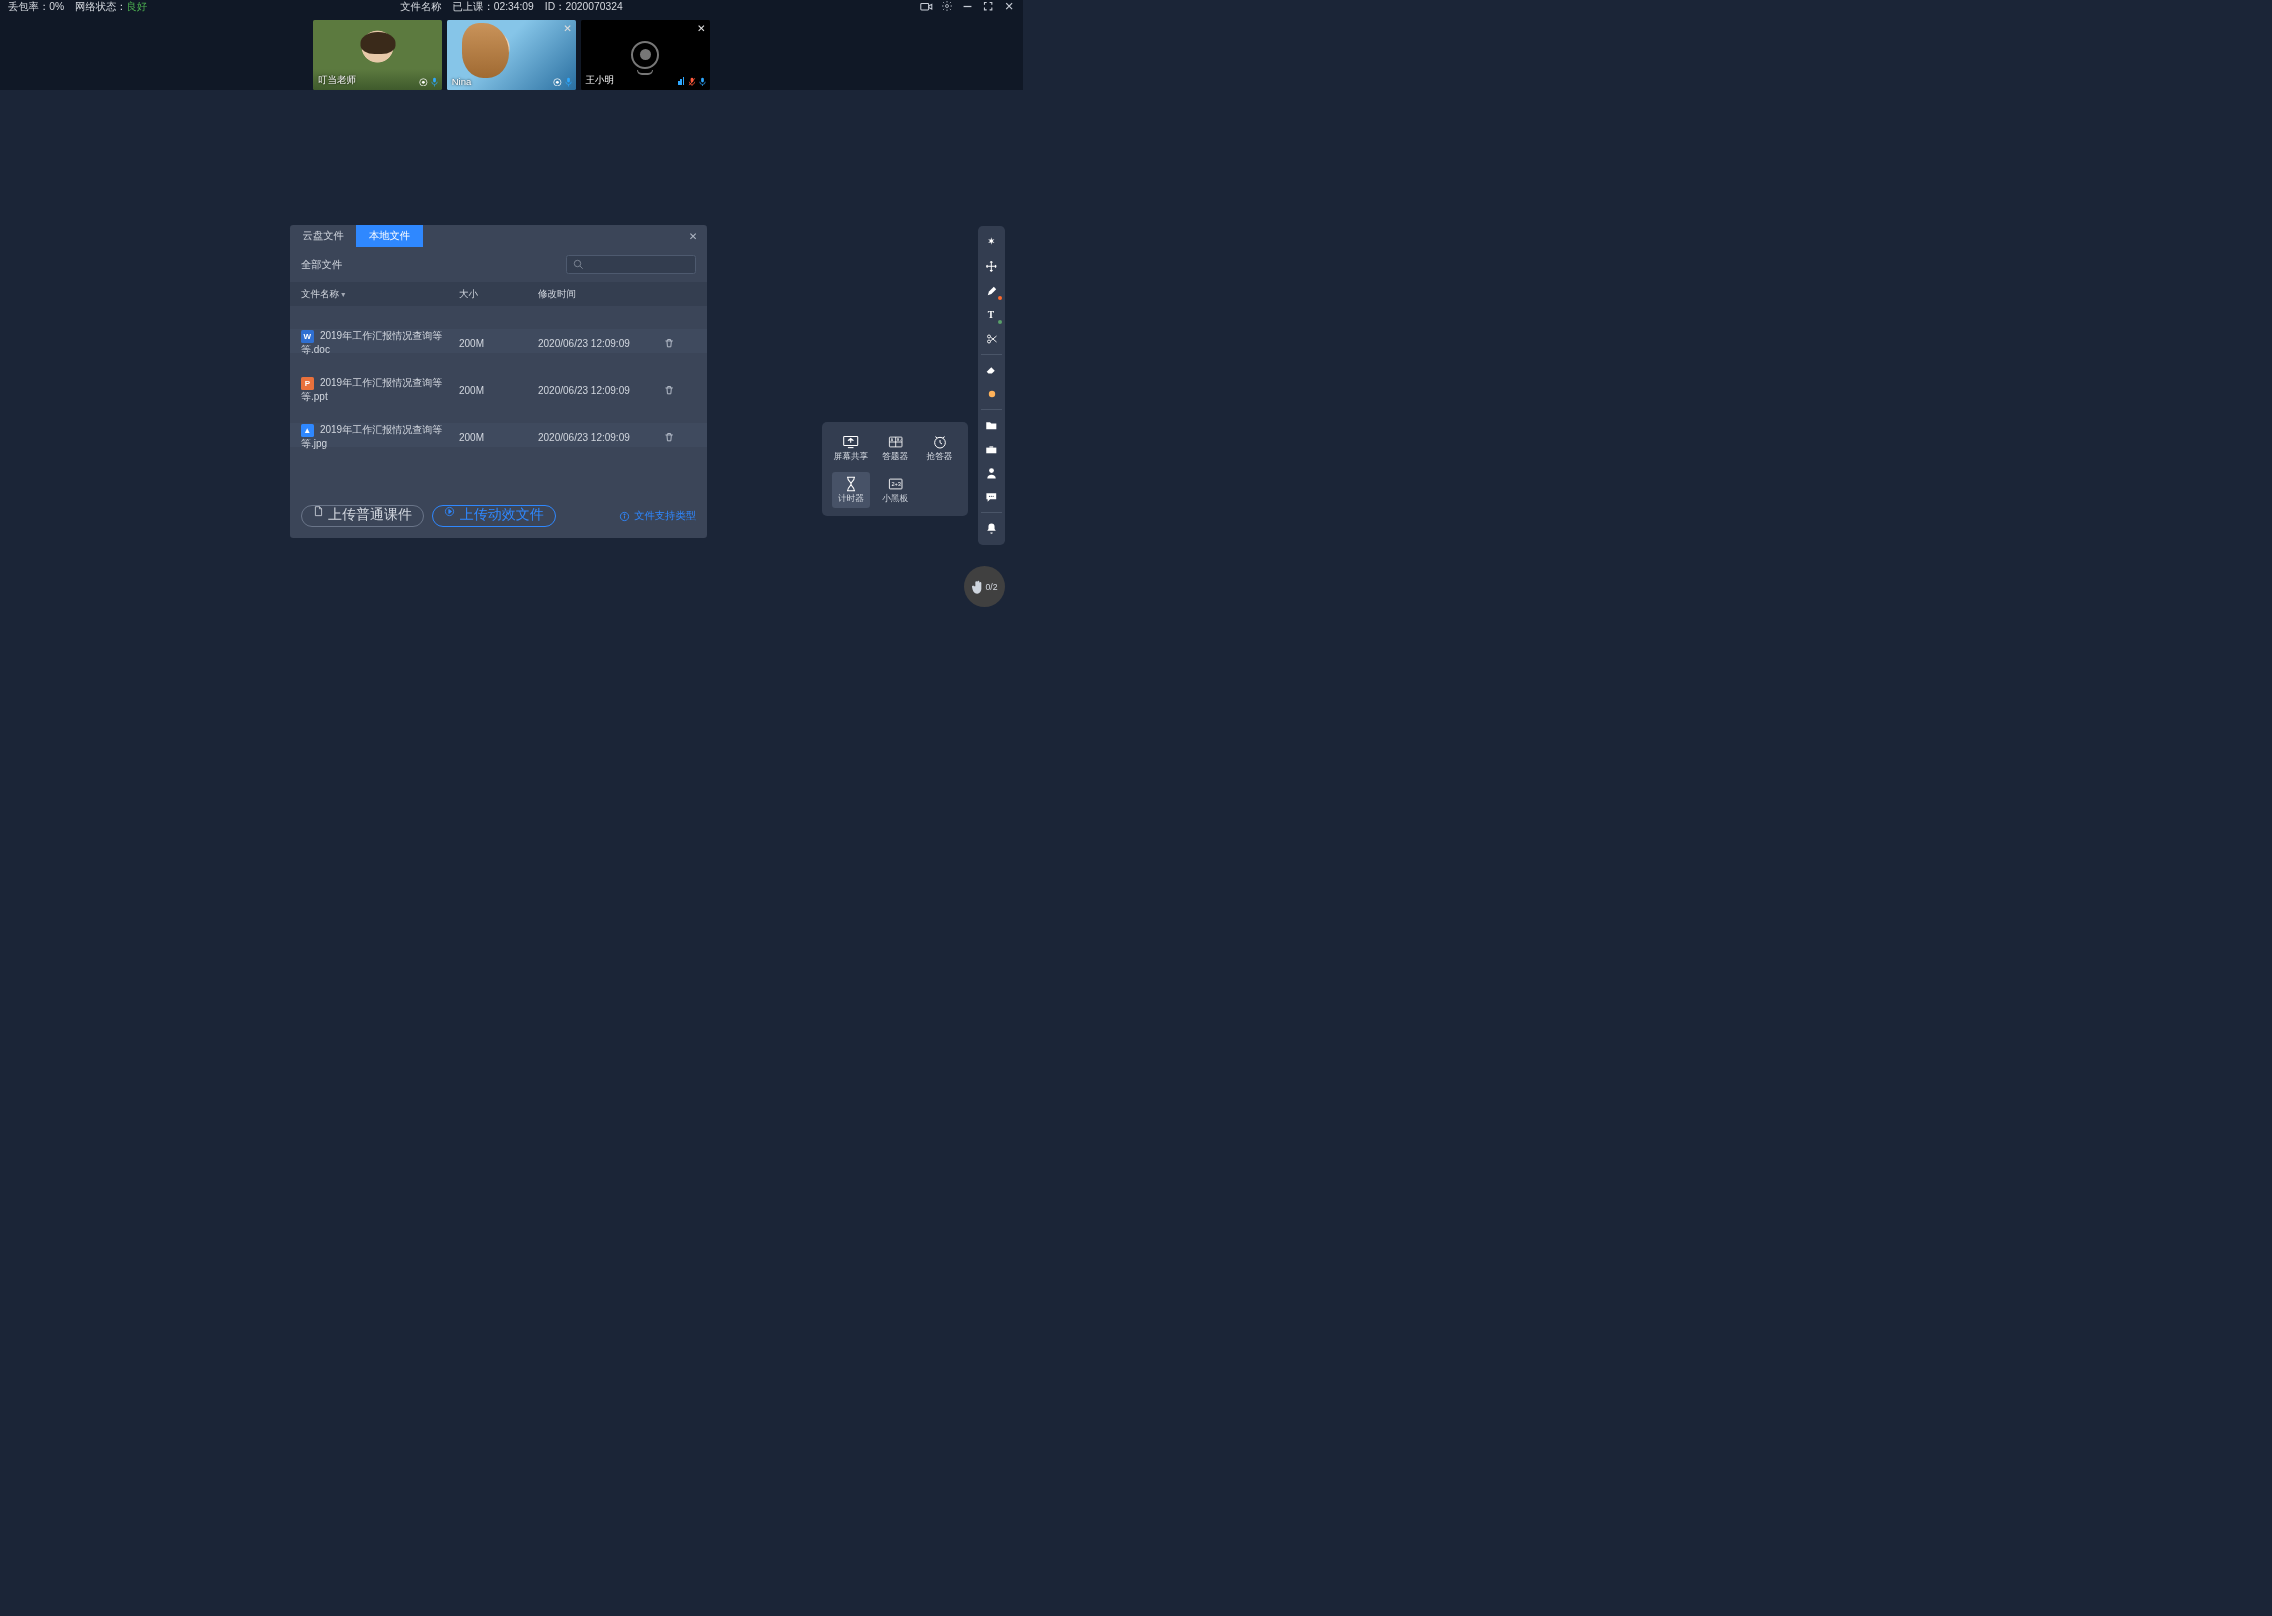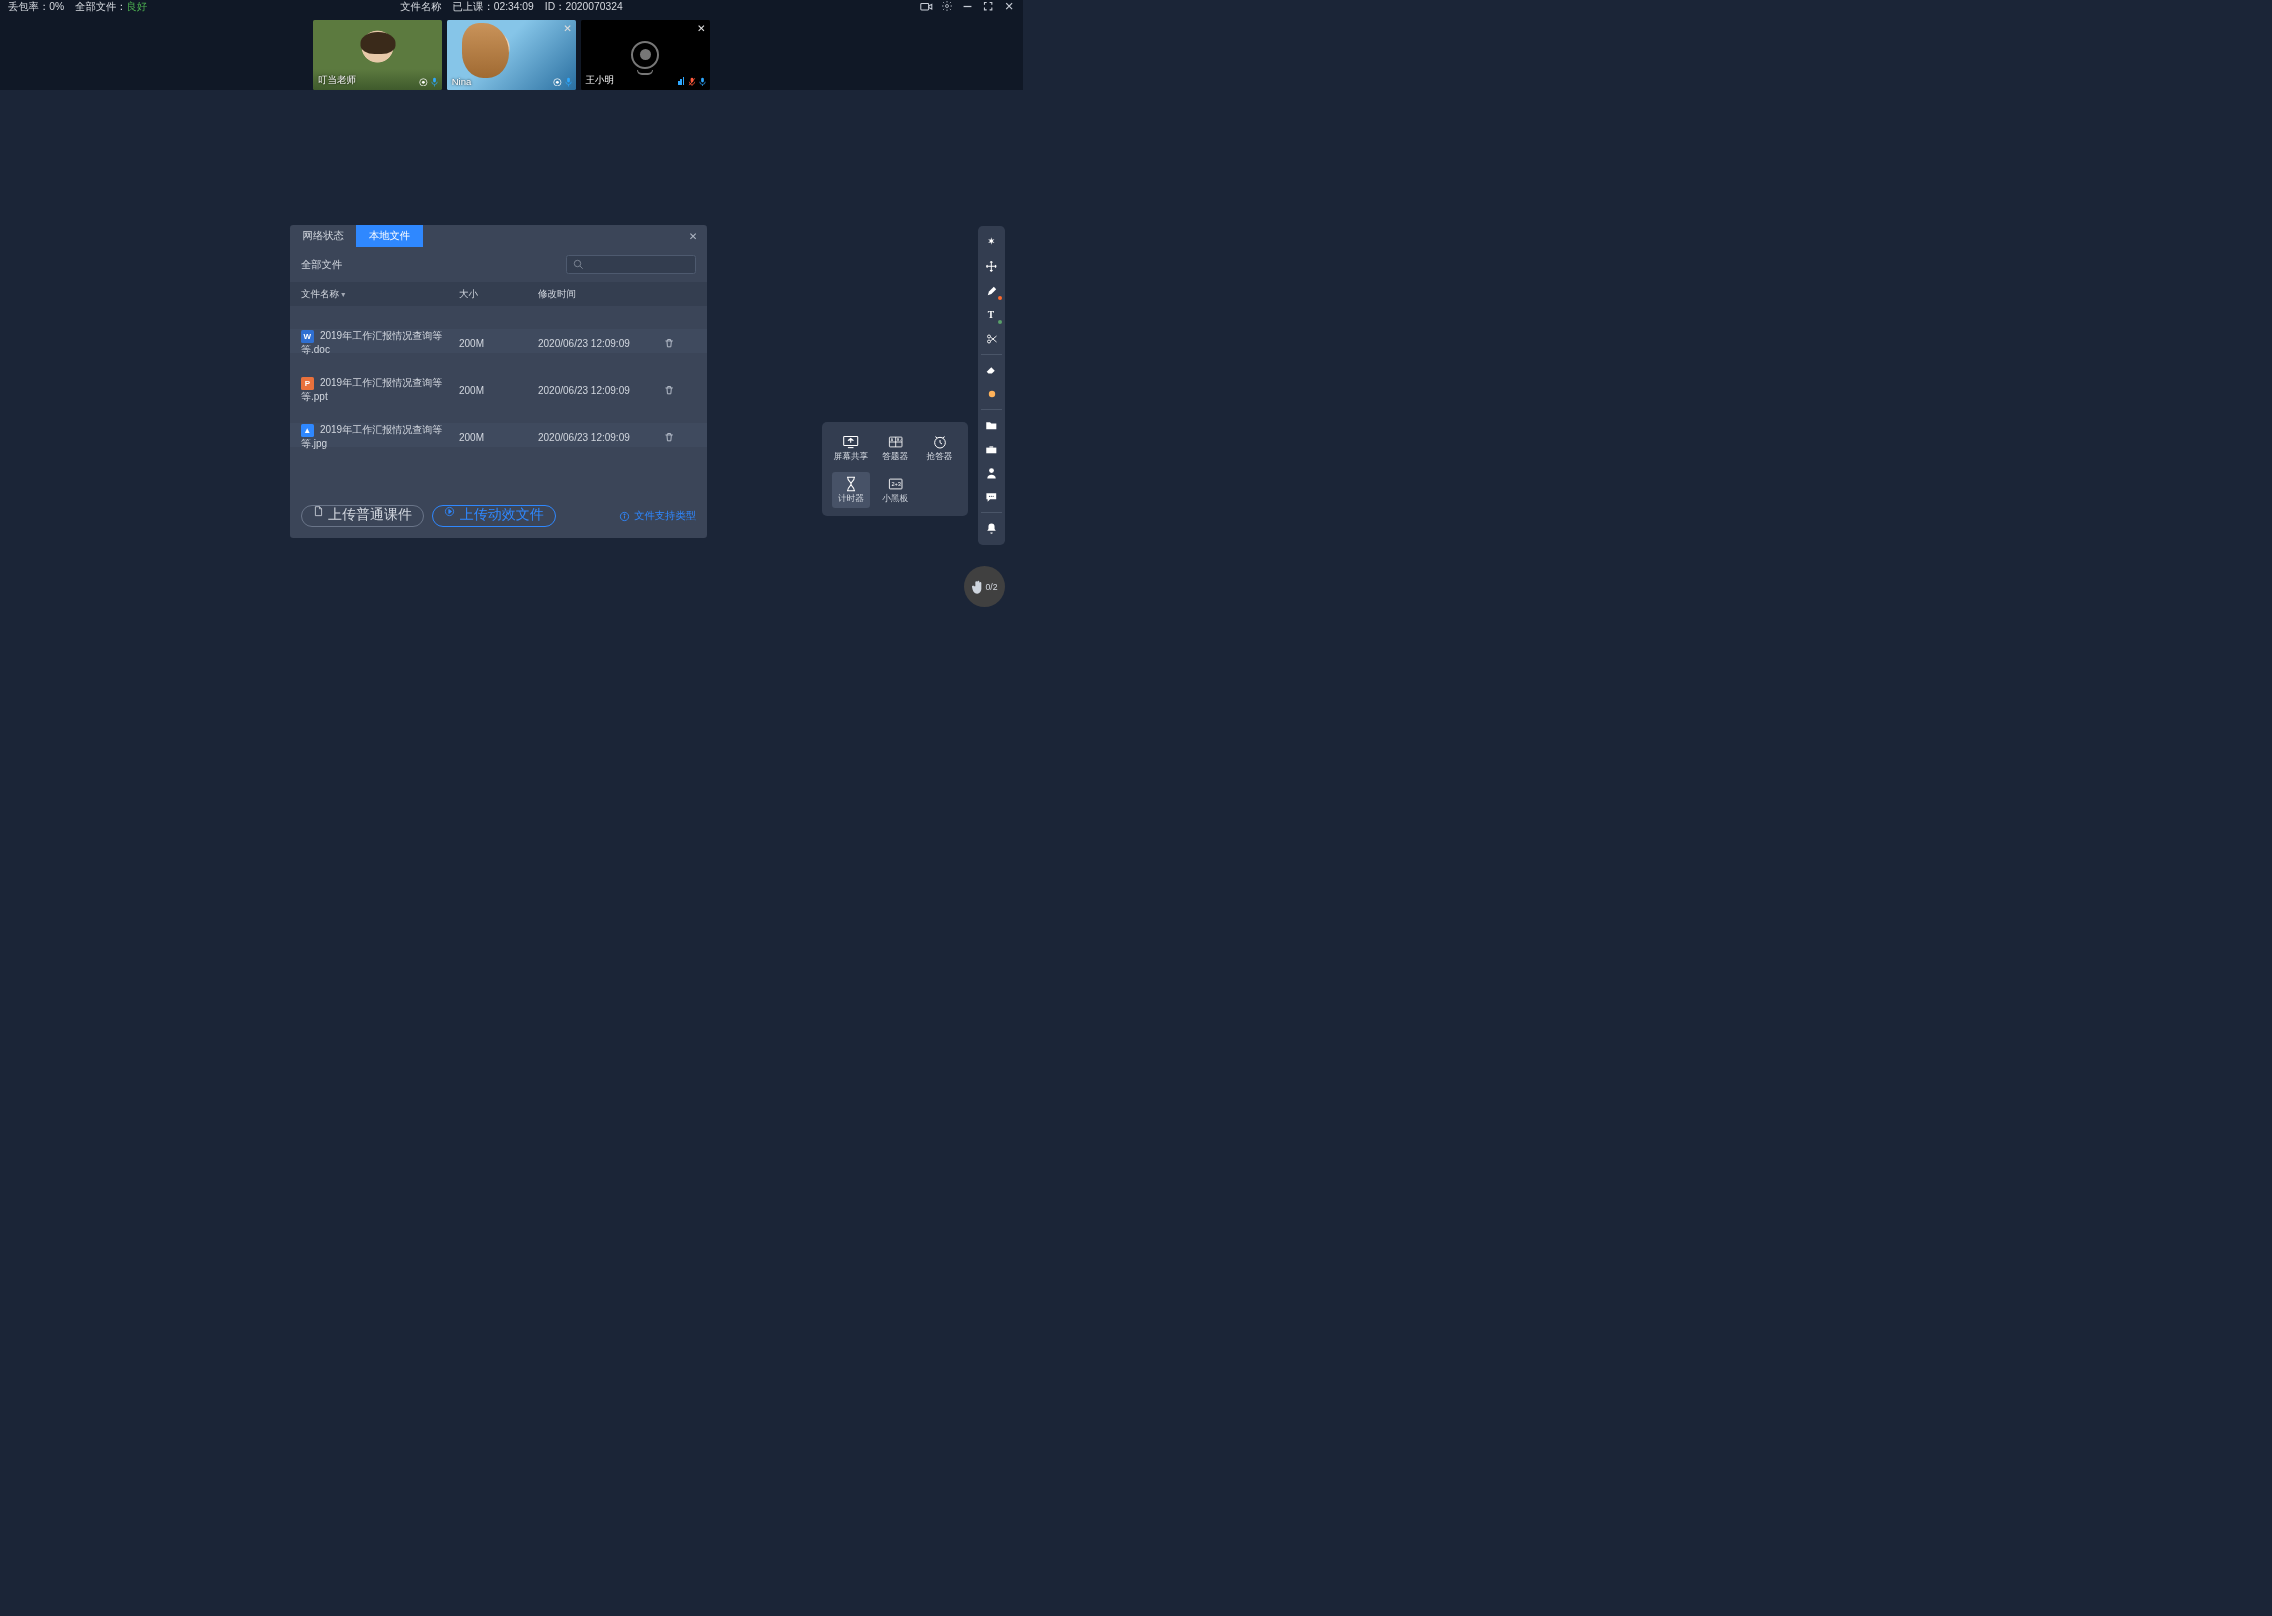--- a/index.html
+++ b/index.html
@@ -261,21 +261,21 @@
 </style>
 </head>
 <body>
 
 <div class="status-bar">
   <div class="status-left">
     <span>
       <span>丢包率：</span><span>0%</span>
     </span>
     <span>
-      <span>全部文件：</span><span class="good">良好</span>
+      <span>网络状态：</span><span class="good">良好</span>
     </span>
   </div>
   <div class="status-center">
     <span>文件名称</span>
     <span>
       <span>已上课：</span><span>02:34:09</span>
     </span>
     <span>
       <span>ID：</span><span>2020070324</span>
     </span>
@@ -374,21 +374,21 @@
             <rect x="3" y="1" width="4" height="7" rx="2"></rect>
             <path d="M1 7a4 4 0 008 0M5 11v3" stroke="#2ea8ff" fill="none"></path>
           </svg>
         </span>
     </div>
   </div>
 </div>
 
 <div class="file-dialog">
   <div class="fd-tabs">
-    <div class="fd-tab">网络状态</div>
+    <div class="fd-tab">云盘文件</div>
     <div class="fd-tab active">本地文件</div>
     <div class="fd-close">✕</div>
   </div>
   <div class="fd-top">
     <span>全部文件</span>
     <div class="fd-search">
       <svg width="10.3" height="10.3" viewBox="0 0 16 16" fill="none" stroke="#aeb5c2" stroke-width="1.5">
           <circle cx="7" cy="7" r="5"></circle>
           <line x1="11" y1="11" x2="15" y2="15"></line>
         </svg>

